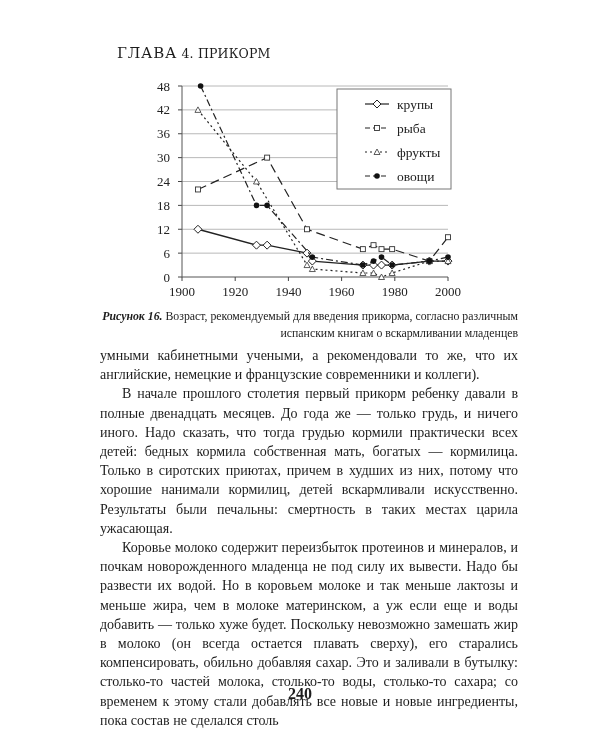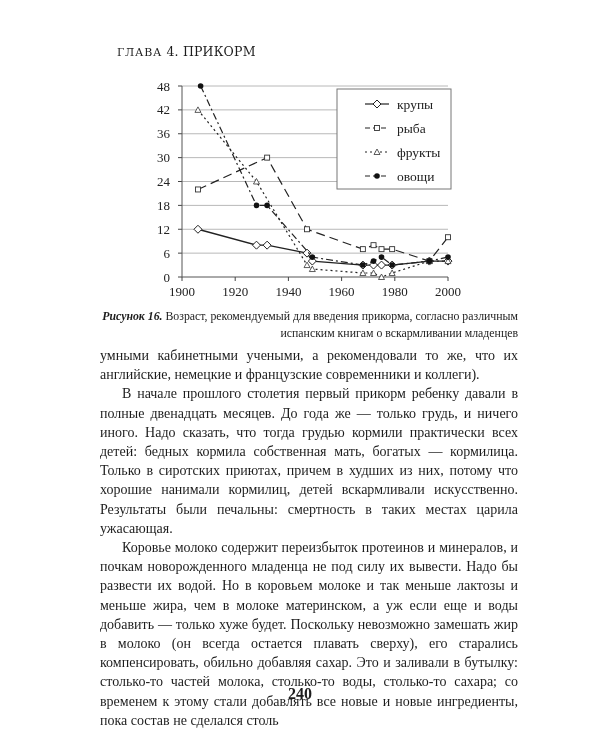--- a/index.html
+++ b/index.html
@@ -1,19 +1,19 @@
 <!DOCTYPE html>
 <html><head>
 <meta charset="utf-8">
 <style>
   html, body { margin:0; padding:0; }
   body { width:600px; height:750px; background:#ffffff; position:relative; overflow:hidden;
          font-family:"DejaVu Serif","Liberation Serif",serif; color:#1d1d1d; }
   .running-head { position:absolute; left:117px; top:44px; font-size:12.5px; letter-spacing:0.2px; }
-  .running-head .sc { font-size:11px; letter-spacing:0.8px; }
+  .running-head .sc { font-size:15px; letter-spacing:0.8px; }
   #chart { position:absolute; left:0; top:0; }
   .caption { position:absolute; left:100px; width:418px; top:308px; font-size:11.8px; line-height:17px;
              text-align:right; font-family:"Liberation Serif","DejaVu Serif",serif; }
   .caption .lbl { font-weight:bold; font-style:italic; }
   .body-text { position:absolute; left:100px; width:418px; top:346px;
                font-family:"Liberation Serif","DejaVu Serif",serif; font-size:14px; line-height:19.2px;
                text-align:justify; }
   .body-text p { margin:0; }
   .body-text p.ind { text-indent:22px; }
   .page-num { position:absolute; left:0; width:600px; top:685px; text-align:center;

